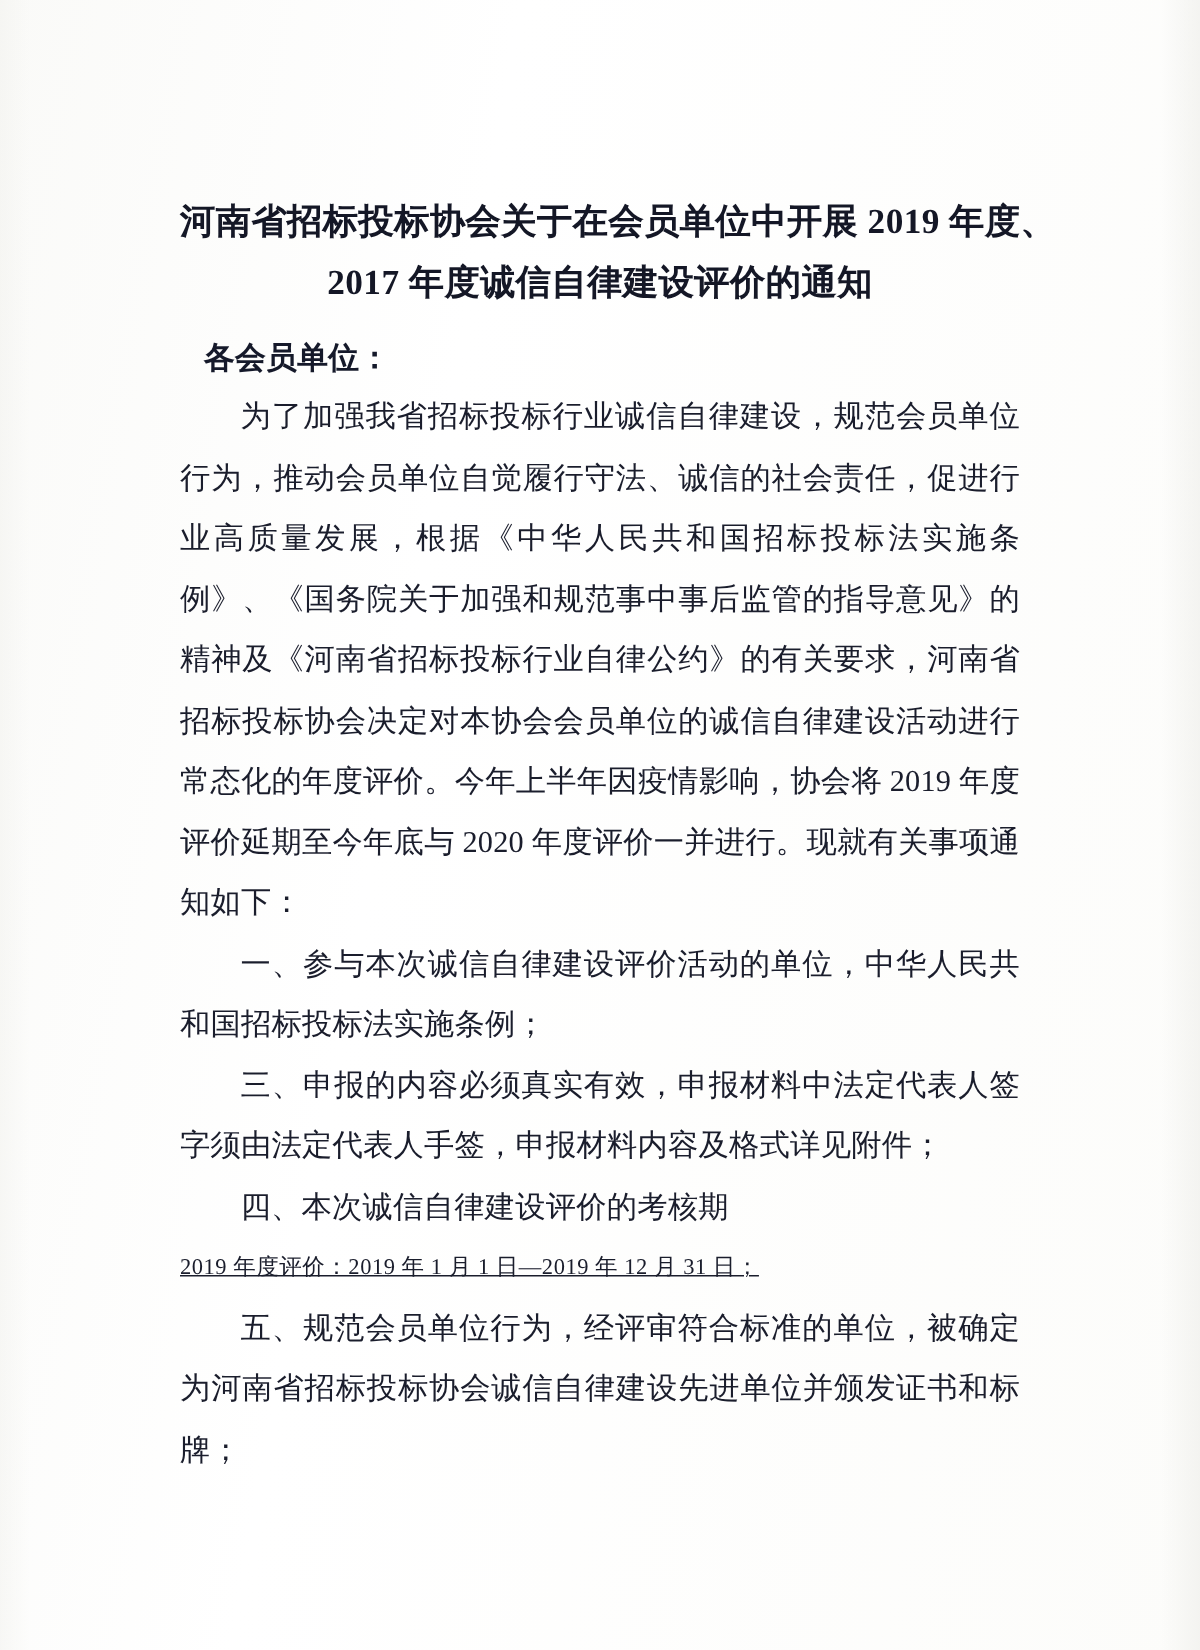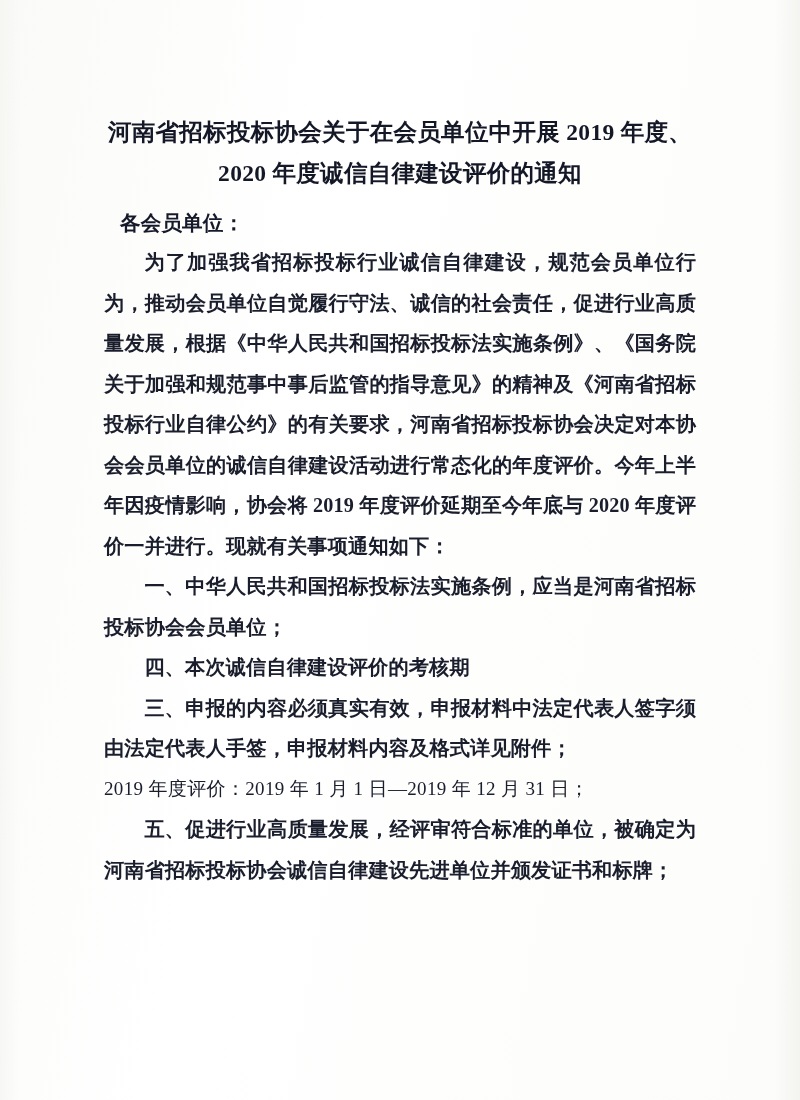--- a/index.html
+++ b/index.html
@@ -15,21 +15,21 @@
     overflow: hidden;
   }
   
   .page {
     position: relative;
     width: 800px;
     height: 1100px;
     background:
       linear-gradient(100deg, rgba(250,250,248,1) 0%, rgba(255,255,255,1) 35%, rgba(252,252,250,1) 100%);
     box-sizing: border-box;
-    padding: 0;
+    padding: 16px;
   }
   .page::after {
     
     content: "";
     position: absolute;
     top: 0; right: 0;
     width: 26px; height: 100%;
     background: linear-gradient(to right, rgba(255,255,255,0), rgba(236,236,232,0.55));
     pointer-events: none;
   }
@@ -74,50 +74,50 @@
     font-size: 20.2px;
     line-height: 40.5px;
     margin: 0;
     text-align: justify;
     text-justify: inter-ideograph;
     letter-spacing: 0.15px;
     color: #1a1d2c;
   }
   p.indent {
     text-indent: 2em;
-    font-weight: bold;
   }
   .date-line {
-    font-size: 19px;
+    font-size: 15px;
     line-height: 40.5px;
     margin: 0;
     letter-spacing: 0.35px;
     color: #1a1d2c;
+    text-decoration: underline;
   }
 </style>
 </head>
 <body>
 
 <div class="page">
   <div class="doc-body">
 
     <h1 class="doc-title">
       <span class="line title-line-1">河南省招标投标协会关于在会员单位中开展 2019 年度、</span>
-      <span class="line title-line-2">2020 年度诚信自律建设评价的通知</span>
+      <span class="line title-line-2">2017 年度诚信自律建设评价的通知</span>
     </h1>
 
     <div class="salutation">各会员单位：</div>
 
     <p class="para indent">为了加强我省招标投标行业诚信自律建设，规范会员单位行为，推动会员单位自觉履行守法、诚信的社会责任，促进行业高质量发展，根据《中华人民共和国招标投标法实施条例》、《国务院关于加强和规范事中事后监管的指导意见》的精神及《河南省招标投标行业自律公约》的有关要求，河南省招标投标协会决定对本协会会员单位的诚信自律建设活动进行常态化的年度评价。今年上半年因疫情影响，协会将 2019 年度评价延期至今年底与 2020 年度评价一并进行。现就有关事项通知如下：</p>
 
-    <p class="para indent">一、中华人民共和国招标投标法实施条例，应当是河南省招标投标协会会员单位；</p>
+    <p class="para indent">一、参与本次诚信自律建设评价活动的单位，中华人民共和国招标投标法实施条例；</p>
 
+
+    <p class="para indent">三、申报的内容必须真实有效，申报材料中法定代表人签字须由法定代表人手签，申报材料内容及格式详见附件；</p>
 
     <p class="para indent">四、本次诚信自律建设评价的考核期</p>
 
-    <p class="para indent">三、申报的内容必须真实有效，申报材料中法定代表人签字须由法定代表人手签，申报材料内容及格式详见附件；</p>
-
     <div class="date-line">2019 年度评价：2019 年 1 月 1 日—2019 年 12 月 31 日；</div>
 
-    <p class="para indent">五、促进行业高质量发展，经评审符合标准的单位，被确定为河南省招标投标协会诚信自律建设先进单位并颁发证书和标牌；</p>
+    <p class="para indent">五、规范会员单位行为，经评审符合标准的单位，被确定为河南省招标投标协会诚信自律建设先进单位并颁发证书和标牌；</p>
 
   </div>
 </div>
 
 </body></html>

